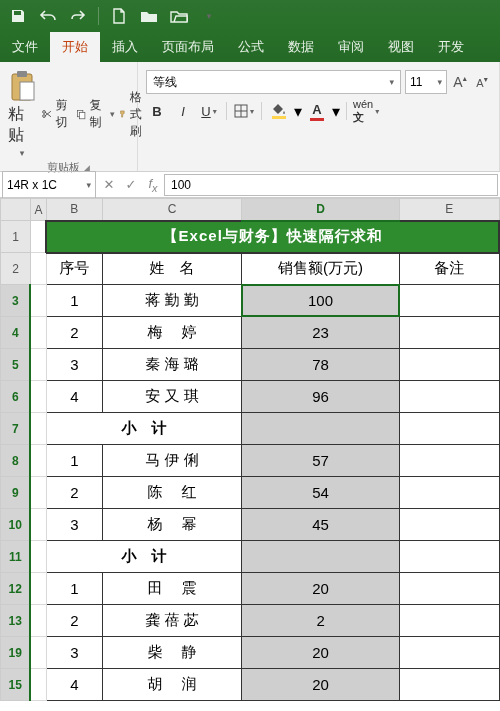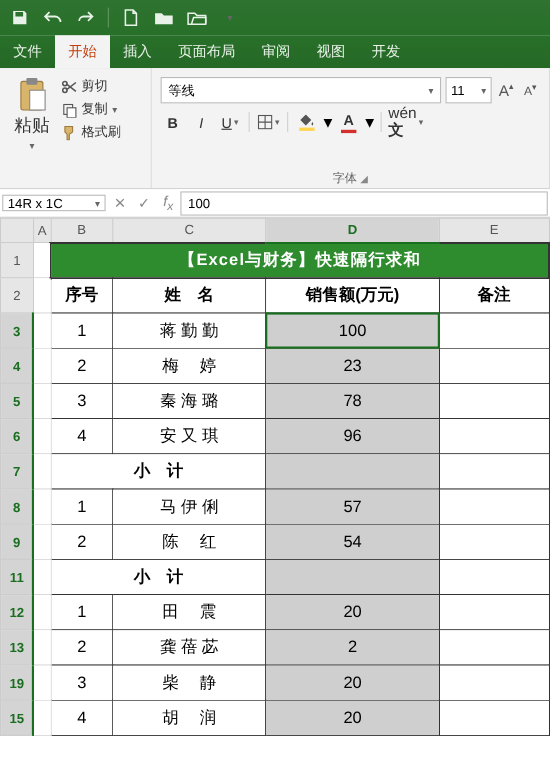--- a/index.html
+++ b/index.html
@@ -12,51 +12,51 @@
   .tabbar { height: 30px; background: linear-gradient(#287029,#256826); display: flex; align-items: flex-end; }
   .tab { padding: 6px 12px 6px; font-size: 13px; color: #e8f2e8; cursor: pointer; }
   .tab.active { background: #f3f3f3; color: #c2410c; }
   
   .ribbon { height: 110px; background: #f3f3f3; border-bottom: 1px solid #d0d0d0; display: flex; }
   .group { border-right: 1px solid #dcdcdc; padding: 4px 8px 2px 8px; display: flex; flex-direction: column; }
   .group-label { text-align: center; font-size: 11px; color: #666; padding-top: 2px; }
   .clipboard-body { display: flex; flex: 1; }
   .paste-big { width: 42px; display: flex; flex-direction: column; align-items: center; justify-content: flex-start; gap: 2px; padding-top: 4px; }
   .paste-big .lbl { font-size: 16px; color: #333; }
-  .clip-list { display: flex; flex-direction: column; gap: 4px; padding-left: 6px; padding-top: 4px; }
+  .clip-list { display: flex; flex-direction: row; gap: 4px; padding-left: 6px; padding-top: 4px; }
   .clip-item { display: flex; align-items: center; gap: 4px; font-size: 12px; color: #333; }
   .launcher { font-size: 9px; color: #888; text-align: right; margin-top: -2px; }
   
   .font-body { flex: 1; display: flex; flex-direction: column; gap: 6px; padding-top: 4px; }
   .row { display: flex; align-items: center; gap: 4px; }
   .font-name { flex: 1; height: 24px; border: 1px solid #bbb; background: #fff; font-size: 12px; padding: 0 6px; display: flex; align-items: center; justify-content: space-between; }
   .font-size { width: 42px; height: 24px; border: 1px solid #bbb; background: #fff; font-size: 12px; padding: 0 4px; display: flex; align-items: center; justify-content: space-between; }
   .aa { width: 18px; text-align: center; color: #555; }
   .fmt-btn { min-width: 22px; height: 22px; display: flex; align-items: center; justify-content: center; font-size: 13px; color: #333; }
   .fmt-btn .dd { font-size: 8px; margin-left: 2px; color: #666; }
   .fill-sw { width: 14px; height: 3px; background: #ffd54f; margin-top: 1px; }
   .font-clr { width: 14px; height: 3px; background: #d32f2f; margin-top: 1px; }
   .sep-v { width: 1px; height: 18px; background: #d0d0d0; margin: 0 2px; }
   
   .fxbar { height: 26px; background: #fff; border-bottom: 1px solid #ccc; display: flex; align-items: center; }
-  .namebox { width: 94px; height: 15px; margin: 0 2px; border: 1px solid #bbb; font-size: 12px; padding: 0 4px; display: flex; align-items: center; justify-content: space-between; }
+  .namebox { width: 94px; height: 28px; margin: 0 2px; border: 1px solid #bbb; font-size: 12px; padding: 0 4px; display: flex; align-items: center; justify-content: space-between; }
   .fx-btn { width: 22px; height: 22px; display: flex; align-items: center; justify-content: center; color: #888; font-size: 13px; }
   .fx-input { flex: 1; height: 22px; border: 1px solid #bbb; margin-right: 2px; font-size: 12px; padding: 0 6px; display: flex; align-items: center; }
   
   .grid-wrap { position: relative; }
   table.sheet { border-collapse: collapse; table-layout: fixed; }
   .colhdr th { background: #e6e6e6; border: 1px solid #ccc; font-weight: normal; font-size: 12px; color: #555; height: 22px; }
   .rowhdr { background: #e6e6e6; border: 1px solid #ccc; font-size: 12px; color: #555; text-align: center; width: 30px; }
   .rowhdr.sel { background: #d4d4d4; color: #1a6e1f; font-weight: bold; border-right: 2px solid #1a6e1f; }
   td.cell { border: 1px solid #d9d9d9; height: 34px; font-size: 15px; text-align: center; background: #fff; position: relative; }
   tr.trow td.cell { height: 32px; }
   
   .title-cell { background: #2e8b2e !important; color: #fff; font-weight: bold; font-size: 18px; border: 2px solid #333 !important; letter-spacing: 1px; }
   .bordered { border: 1.5px solid #333 !important; }
-  .hdr-cell { font-weight: bold; font-size: 16px; }
+  .hdr-cell { font-weight: normal; font-size: 16px; }
   .selD { background: #cfcfcf !important; }
   .active-cell-ring { position:absolute; inset:-1px; border:2px solid #1a6e1f; pointer-events:none; }
   .chev { font-size: 9px; color: #666; }
   svg { display: block; }
 </style>
 </head>
 <body>
 
 <div class="titlebar">
   <div class="tb-btn">
@@ -93,20 +93,22 @@
   <div class="tb-btn">
       <span class="chev">▾</span>
     </div>
 </div>
 
 <div class="tabbar">
   <div class="tab">文件</div>
   <div class="tab active">开始</div>
   <div class="tab">插入</div>
   <div class="tab">页面布局</div>
+  <div class="tab">公式</div>
+  <div class="tab">数据</div>
   <div class="tab">审阅</div>
   <div class="tab">视图</div>
   <div class="tab">开发</div>
 </div>
 
 <div class="ribbon">
 
   <div class="group" style="width:138px">
     <div class="clipboard-body">
       <div class="paste-big">
@@ -134,20 +136,21 @@
             <span class="chev">▾</span>
         </div>
         <div class="clip-item">
           <svg width="14" height="14" viewBox="0 0 14 14">
               <path fill="#d9b46b" stroke="#9c7a3d" d="M3 1h7v5l-3 2v5H5V8L3 6z"></path>
             </svg>
           <span>格式刷</span>
         </div>
       </div>
     </div>
+    <div class="group-label"><span>剪贴板</span> <span class="launcher">◢</span></div>
   </div>
 
   <div class="group" style="flex:1">
     <div class="font-body">
       <div class="row">
         <div class="font-name">
             <span>等线</span>
             <span class="chev">▾</span>
           </div>
         <div class="font-size">
@@ -185,26 +188,25 @@
             <div class="fill-sw"></div>
           </div>
         <span class="dd">▾</span>
         <div class="fmt-btn" style="flex-direction:column">
             <span style="font-weight:bold">A</span>
             <div class="font-clr"></div>
           </div>
         <span class="dd">▾</span>
         <div class="sep-v"></div>
         <div class="fmt-btn">
-            <span style="font-size:14px">wén<br><b>文</b></span>
+            <span style="font-size:11px">wén<br><b>文</b></span>
             <span class="dd">▾</span>
           </div>
       </div>
     </div>
-    <div class="group-label"><span>字体</span> <span class="launcher">◢</span></div>
   </div>
 </div>
 
 <div class="fxbar">
   <div class="namebox">
       <span>14R x 1C</span>
       <span class="chev">▾</span>
     </div>
   <div class="fx-btn">✕</div>
   <div class="fx-btn">✓</div>
@@ -297,20 +299,28 @@
         </tr>
         <tr class="trow">
           <td class="rowhdr sel">9</td>
           <td class="cell"></td>
           <td class="cell bordered">2</td>
           <td class="cell bordered">陈　 红</td>
           <td class="cell bordered selD">54</td>
           <td class="cell bordered"></td>
         </tr>
         <tr class="trow">
+          <td class="rowhdr sel">10</td>
+          <td class="cell"></td>
+          <td class="cell bordered">3</td>
+          <td class="cell bordered">杨　 幂</td>
+          <td class="cell bordered selD">45</td>
+          <td class="cell bordered"></td>
+        </tr>
+        <tr class="trow">
           <td class="rowhdr sel">11</td>
           <td class="cell"></td>
           <td class="cell bordered" colspan="2" style="font-weight: bold;">小　计</td>
           <td class="cell bordered selD"></td>
           <td class="cell bordered"></td>
         </tr>
         <tr class="trow">
           <td class="rowhdr sel">12</td>
           <td class="cell"></td>
           <td class="cell bordered">1</td>

